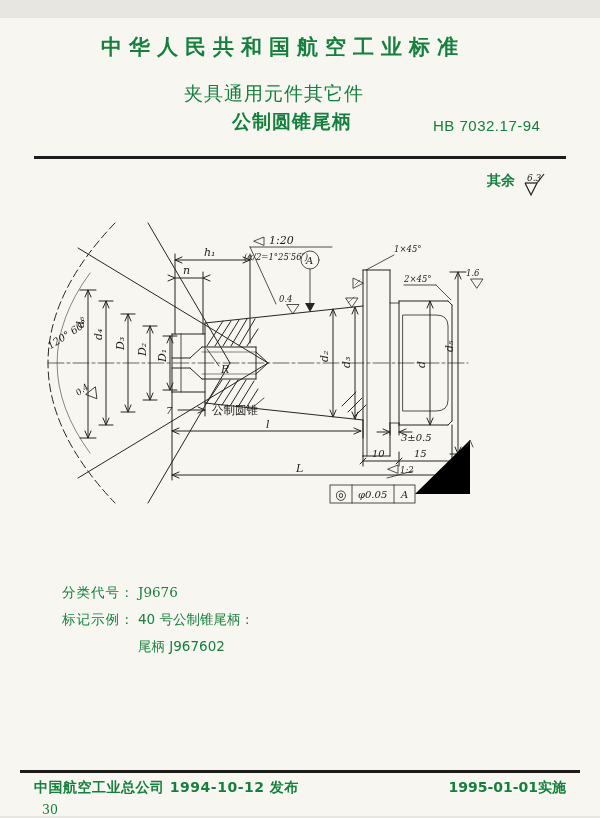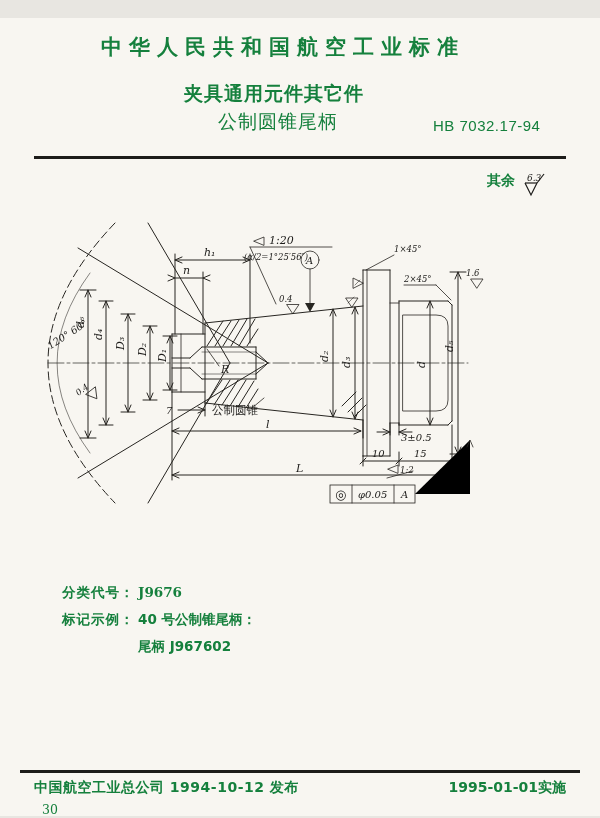--- a/index.html
+++ b/index.html
@@ -6,43 +6,43 @@
   .page{
     position:relative;width:600px;height:798px;margin:18px auto;
     background:#f8f6f1;color:#15803d;overflow:hidden;
     font-family:"DejaVu Sans",sans-serif;
   }
   .hdr-title{
     position:absolute;top:15px;left:0;width:566px;text-align:center;
     font-size:21px;font-weight:bold;letter-spacing:7px;white-space:nowrap;
   }
   .hdr-sub1{position:absolute;top:63px;left:0;width:548px;text-align:center;
+    font-size:19px;font-weight:normal;letter-spacing:1px;}
+  .hdr-sub2{position:absolute;top:91px;left:18px;width:548px;text-align:center;
     font-size:19px;font-weight:bold;letter-spacing:1px;}
-  .hdr-sub2{position:absolute;top:91px;left:4px;width:548px;text-align:center;
-    font-size:19px;font-weight:normal;letter-spacing:1px;}
   .hdr-code{position:absolute;top:99px;left:433px;font-size:15px;
     font-family:"Liberation Sans",sans-serif;letter-spacing:.5px;text-align:right;}
   .rule-top{position:absolute;top:138px;left:34px;width:532px;height:2.5px;background:#1d1c1a;}
   .surface-note{position:absolute;top:154px;left:487px;display:flex;align-items:flex-start;font-size:14px;font-weight:bold;}
   .drawing{position:absolute;top:190px;left:0;}
   .drawing line,.drawing path,.drawing polygon,.drawing rect,.drawing circle{
     stroke:#272521;fill:none;stroke-width:1;stroke-linecap:round;}
   .t0{stroke-width:.55 !important}
   .t1{stroke-width:.8 !important}
   .dash{stroke-dasharray:8 4;}
   .cl{stroke-dasharray:16 3 3 3;stroke-width:.7 !important;}
   .fillb{fill:#272521 !important;stroke:none !important;}
   .drawing text{stroke:none;fill:#1d1c1a;font-family:"DejaVu Serif",serif;}
   .dim{font-size:11px;font-style:italic;}
   .dimS{font-size:10px;font-style:italic;}
   .num{font-size:10px;font-style:italic;}
   .sm{font-size:8.5px;font-style:italic;}
   .cjk{font-size:11.5px;font-family:"DejaVu Sans",sans-serif;font-style:normal;}
   .info{position:absolute;top:561px;left:62px;font-size:13.5px;line-height:27px;}
-  .info .row{display:flex;font-weight:bold;}
+  .info .row{display:flex;}
   .info .lbl{width:76px;letter-spacing:1px;}
   .info .val{font-family:"DejaVu Serif",serif;}
   .rule-bot{position:absolute;top:752px;left:20px;width:560px;height:3px;background:#1d1c1a;}
   .foot-pub{position:absolute;top:761px;left:34px;font-size:14px;font-weight:bold;letter-spacing:.5px;}
   .foot-eff{position:absolute;top:761px;left:415px;width:151px;text-align:right;font-size:14px;font-weight:bold;}
   .foot-page{position:absolute;top:784px;left:42px;font-size:12.5px;font-family:"DejaVu Serif",serif;}
 </style>
 </head>
 <body>
 

